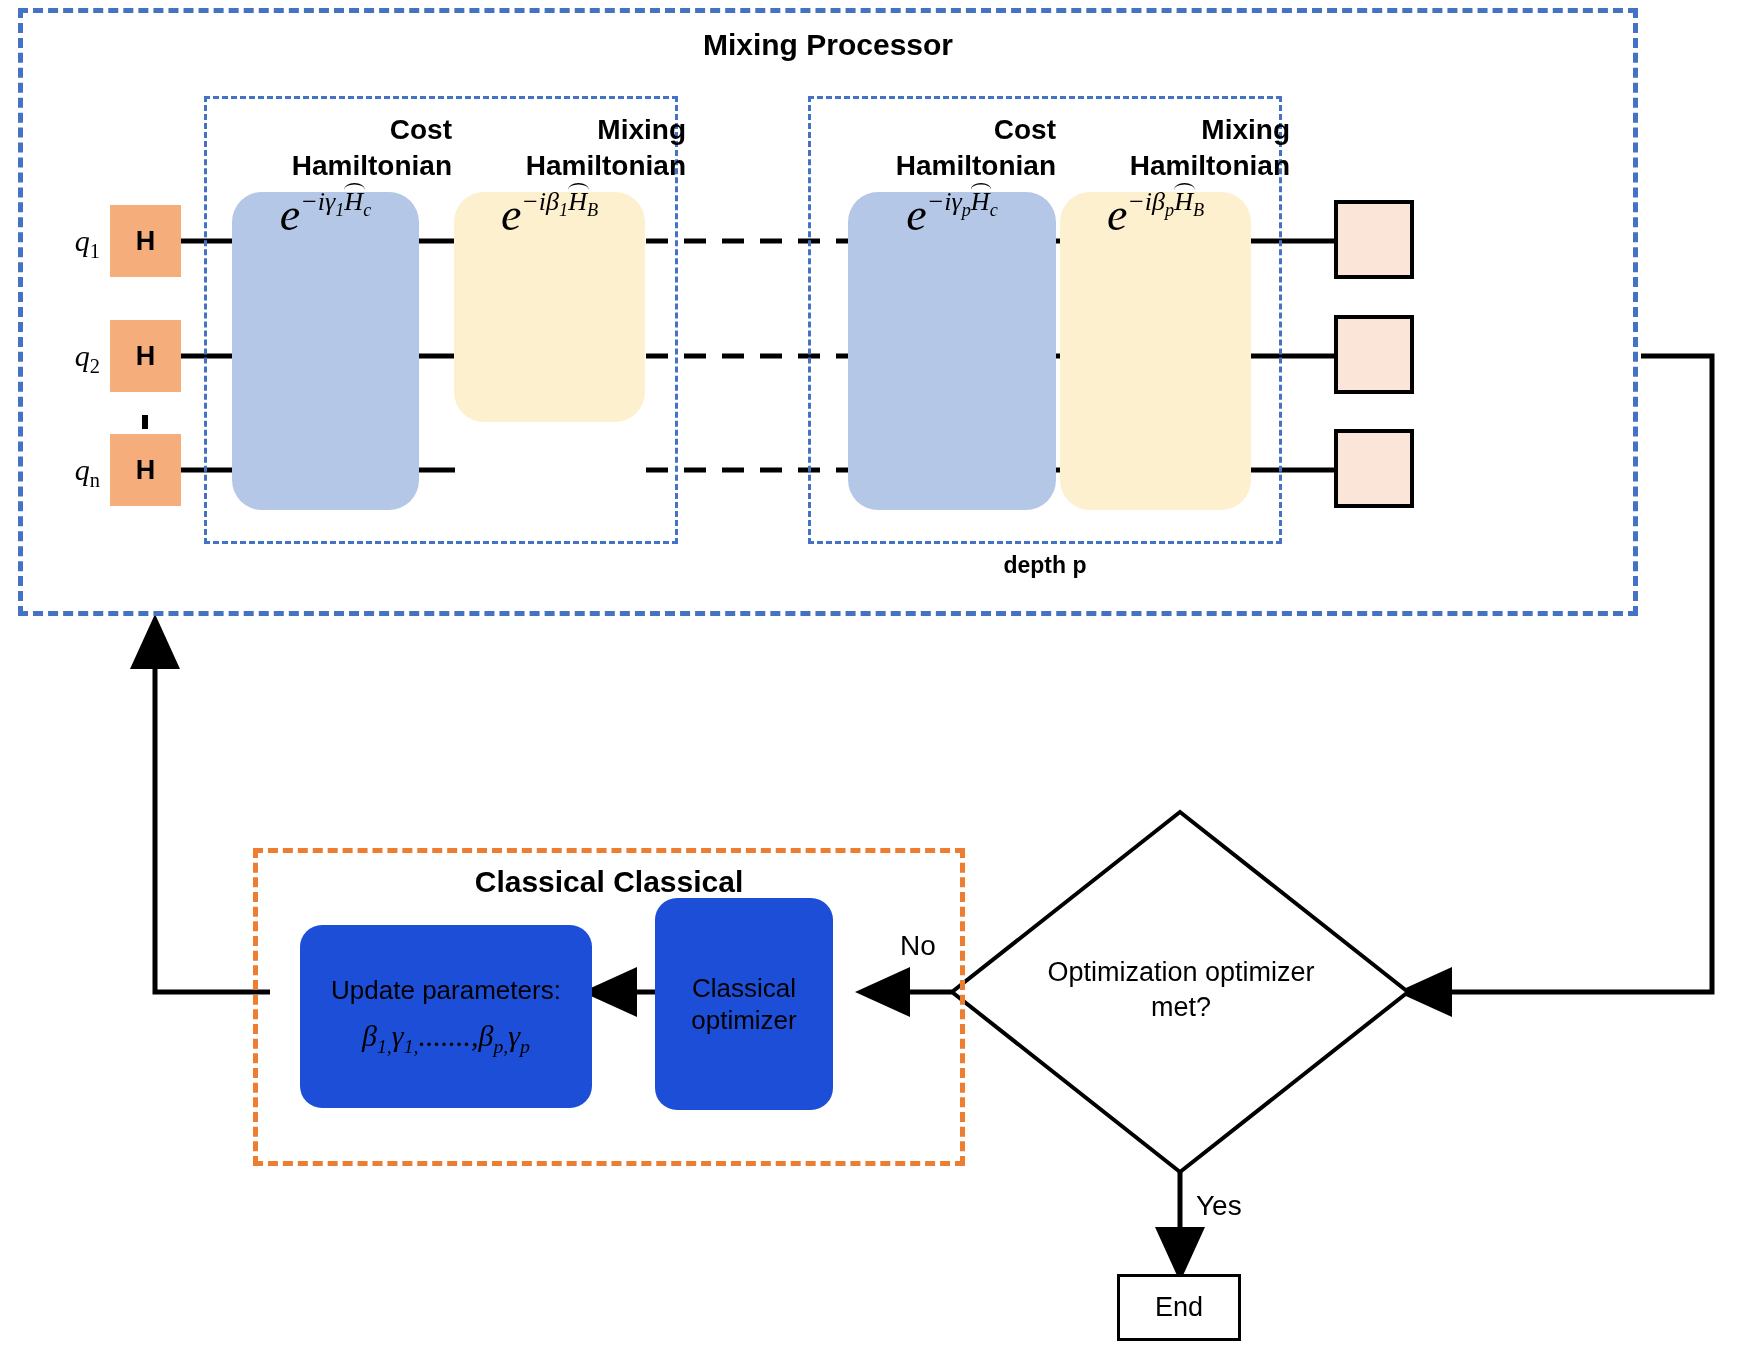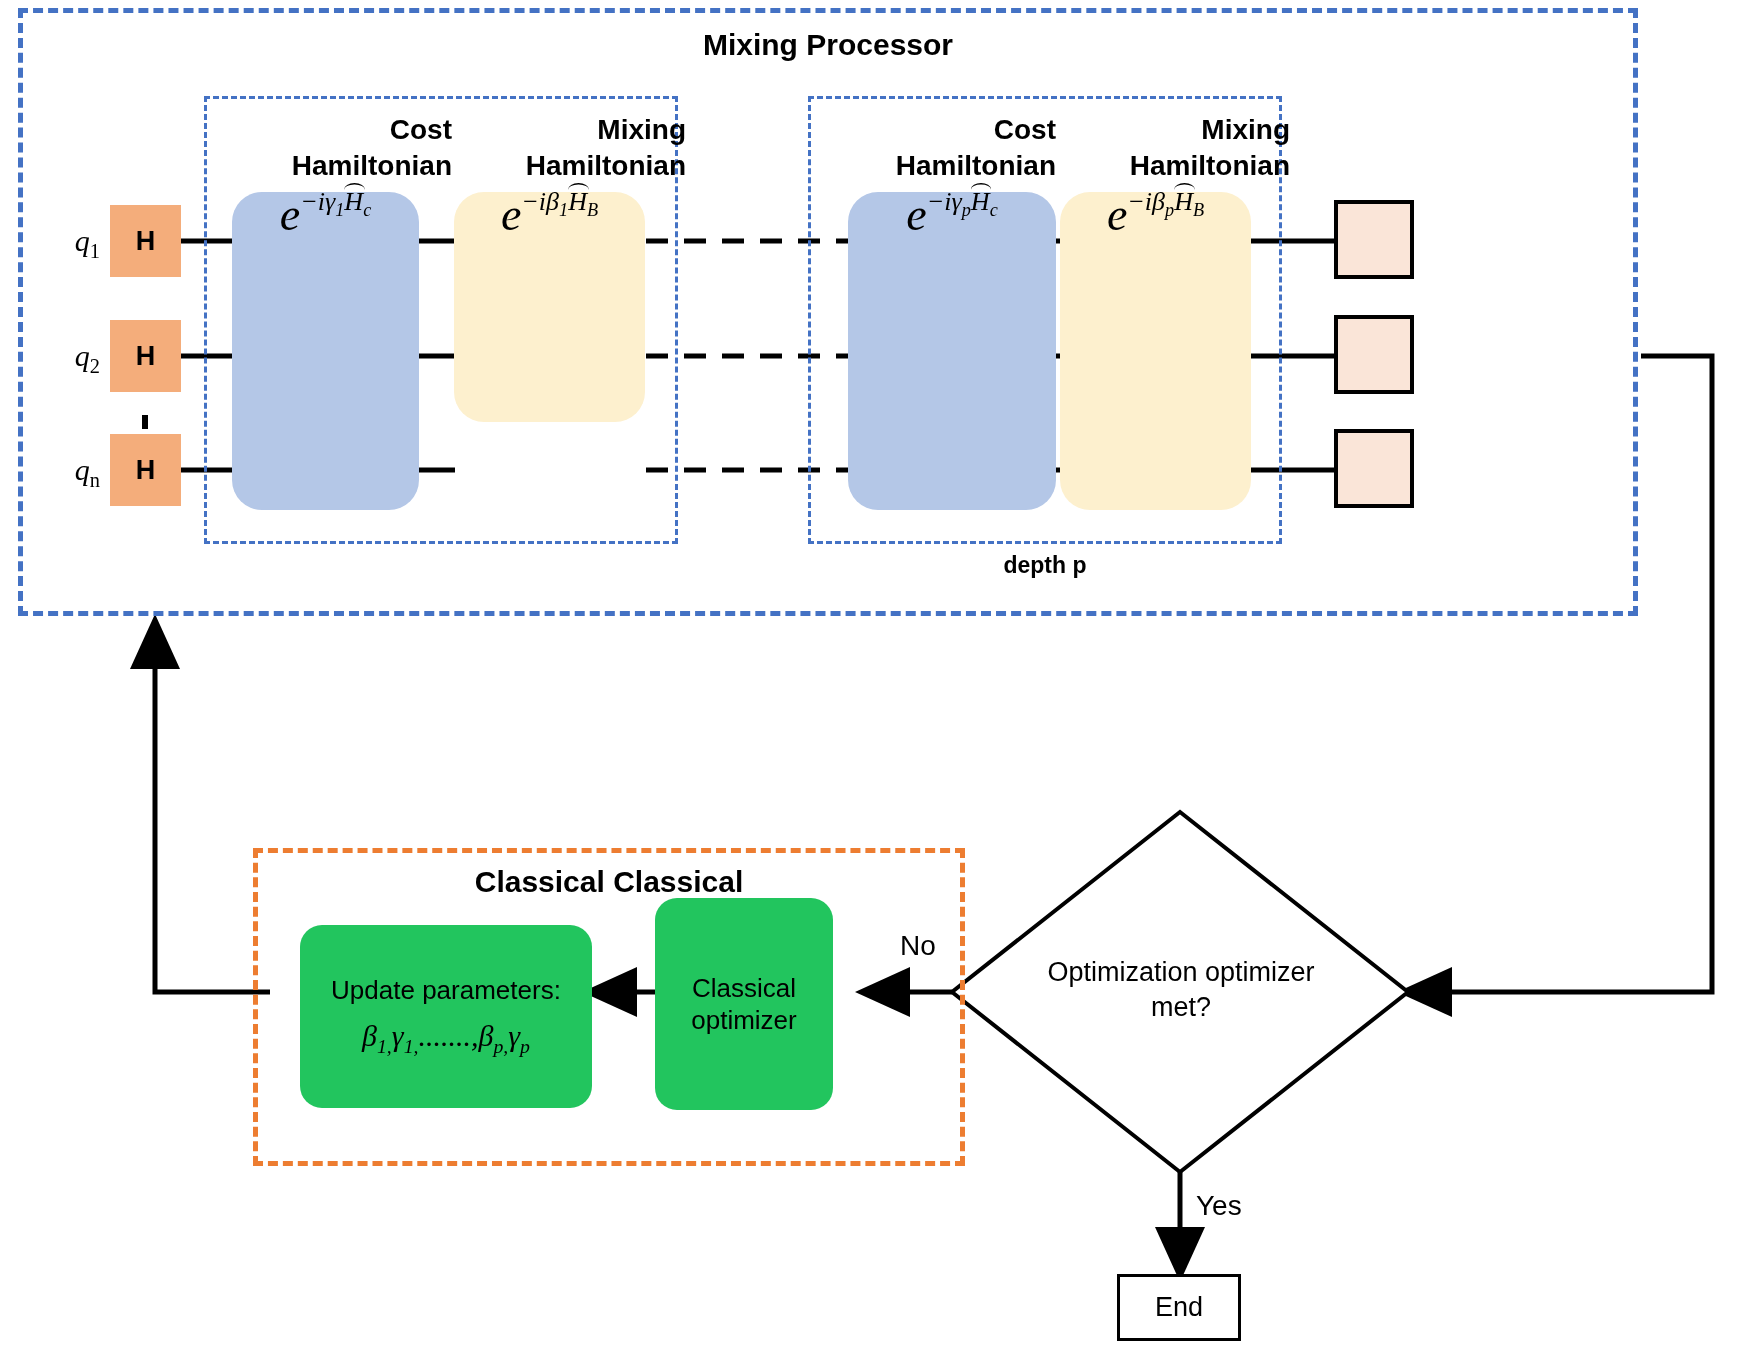--- a/index.html
+++ b/index.html
@@ -147,21 +147,21 @@
   }
   .cp-title {
     left: 253px; top: 865px;
     width: 712px;
     text-align: center;
     font-size: 30px;
     font-weight: bold;
     color: #000;
   }
   .gray-box {
-    background: #22c55e;
+    background: #1d4ed8;
     border-radius: 22px;
     display: flex;
     flex-direction: column;
     align-items: center;
     justify-content: center;
     font-size: 26px;
     color: #000;
     text-align: center;
     line-height: 1.25;
   }

